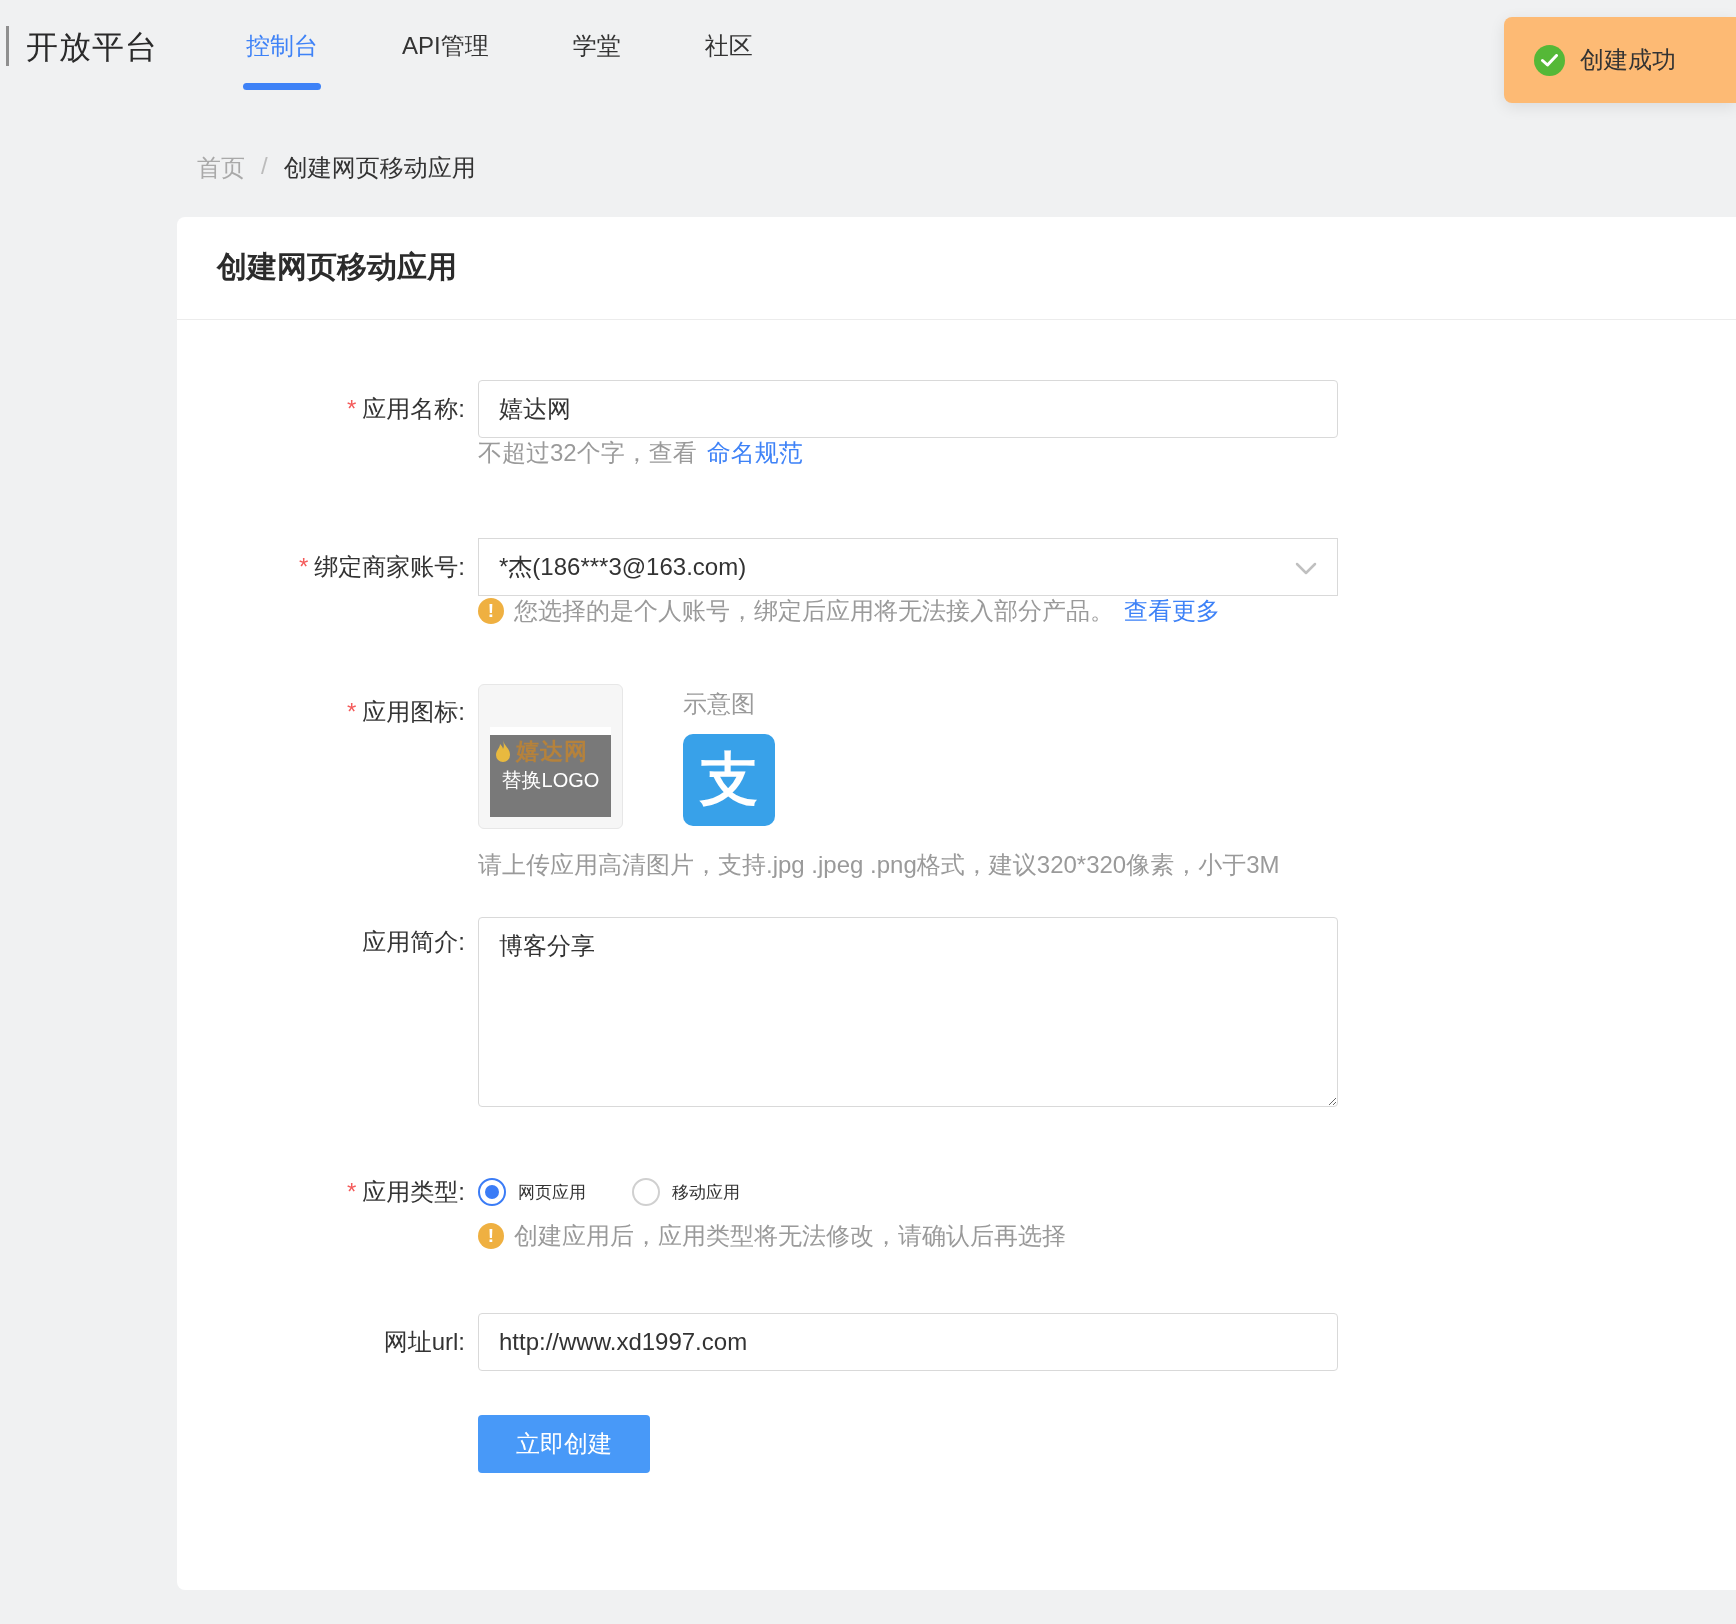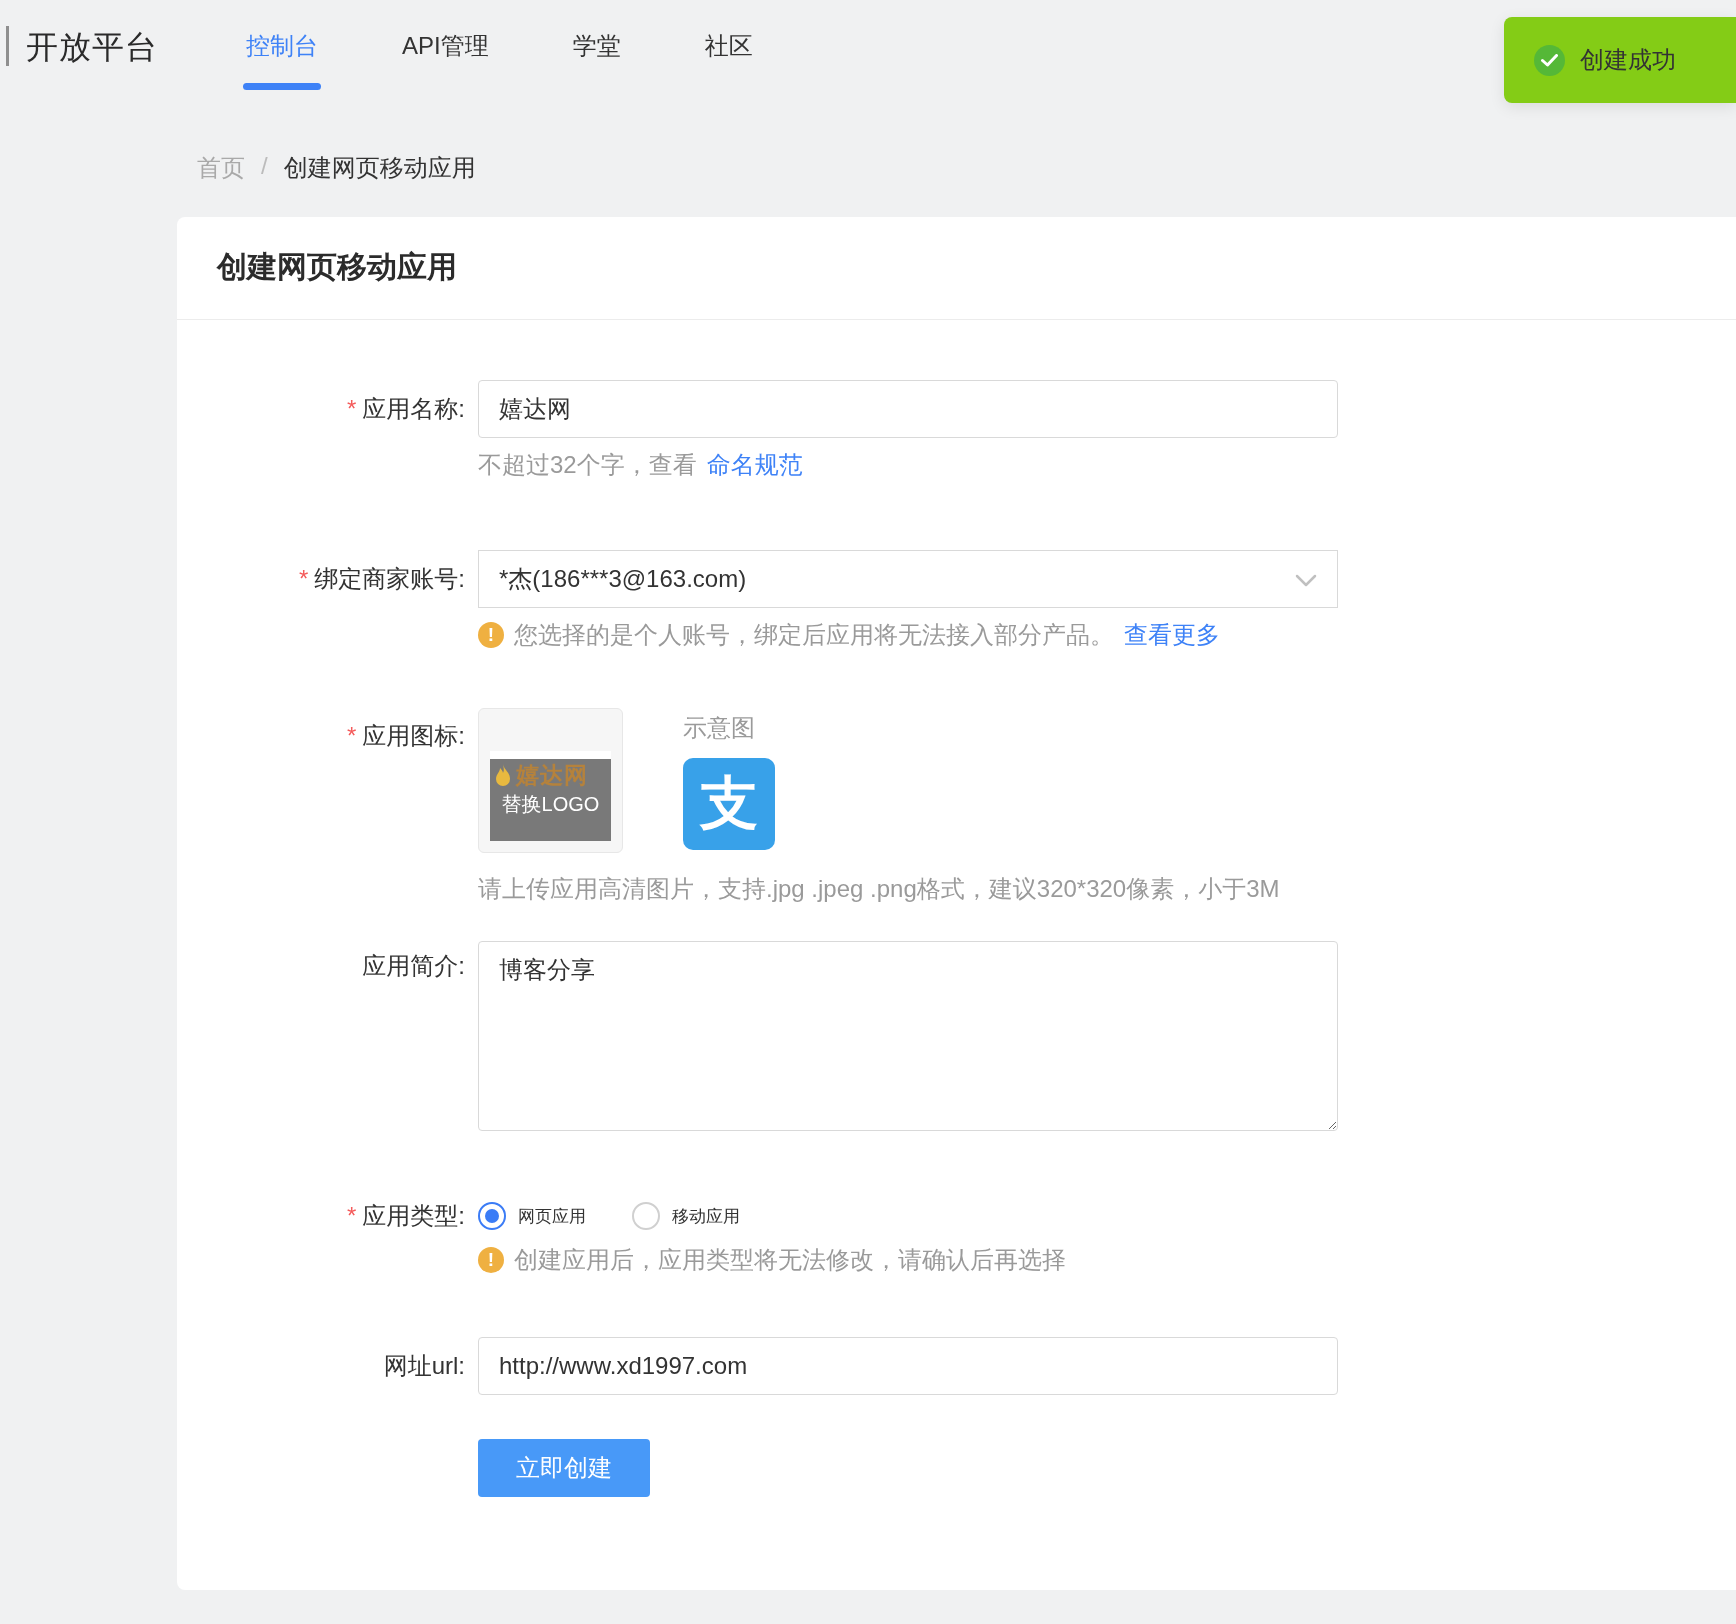--- a/index.html
+++ b/index.html
@@ -19,21 +19,21 @@
   .nav-tab { position:relative; cursor:pointer; padding-bottom:20px; }
   .nav-tab.active { color:#3e82f7; }
   .nav-tab.active::after {
     content:""; position:absolute; left:50%; transform:translateX(-50%);
     bottom:-8px; width:78px; height:7px; border-radius:4px; background:#3e82f7;
   }
 
   
   .toast {
     position:absolute; top:17px; right:0; height:86px; width:232px; z-index:9;
-    background:#84cc16; border-radius:8px 0 0 8px;
+    background:#fdba74; border-radius:8px 0 0 8px;
     box-shadow:0 4px 16px rgba(0,0,0,.09);
     display:flex; align-items:center; gap:15px; padding-left:30px;
   }
   .check-circle {
     width:31px; height:31px; border-radius:50%; background:#55b837;
     display:flex; align-items:center; justify-content:center; flex:none;
   }
   .toast-text { font-size:24px; color:#333; }
 
   
@@ -60,21 +60,21 @@
   }
   .pt13 { padding-top:13px; }
   .pt10 { padding-top:10px; }
   .star { color:#f45b5b; margin-right:6px; }
   .ctl {
     width:860px; height:58px; border:1px solid #d9d9d9; border-radius:4px;
     font-size:24px; color:#333; padding:0 20px; background:#fff; outline:none;
     font-family:"Liberation Sans","DejaVu Sans",sans-serif;
   }
   .fhelper {
-    margin-left:301px; margin-top:12px; display:flex; align-items:center; gap:10px;
+    margin-left:301px; display:flex; align-items:center; gap:10px;
     font-size:24px; color:#9a9a9a; line-height:30px;
   }
   .link { color:#3e82f7; cursor:pointer; }
   .warn-ico {
     width:26px; height:26px; border-radius:50%; background:#efb041; color:#fff;
     font-size:19px; font-weight:700; display:flex; align-items:center; justify-content:center;
     flex:none;
   }
   .mt70 { margin-top:70px; } .mt62 { margin-top:62px; } .mt58 { margin-top:58px; }
   .mt54 { margin-top:32px; } .mt14 { margin-top:14px; }

